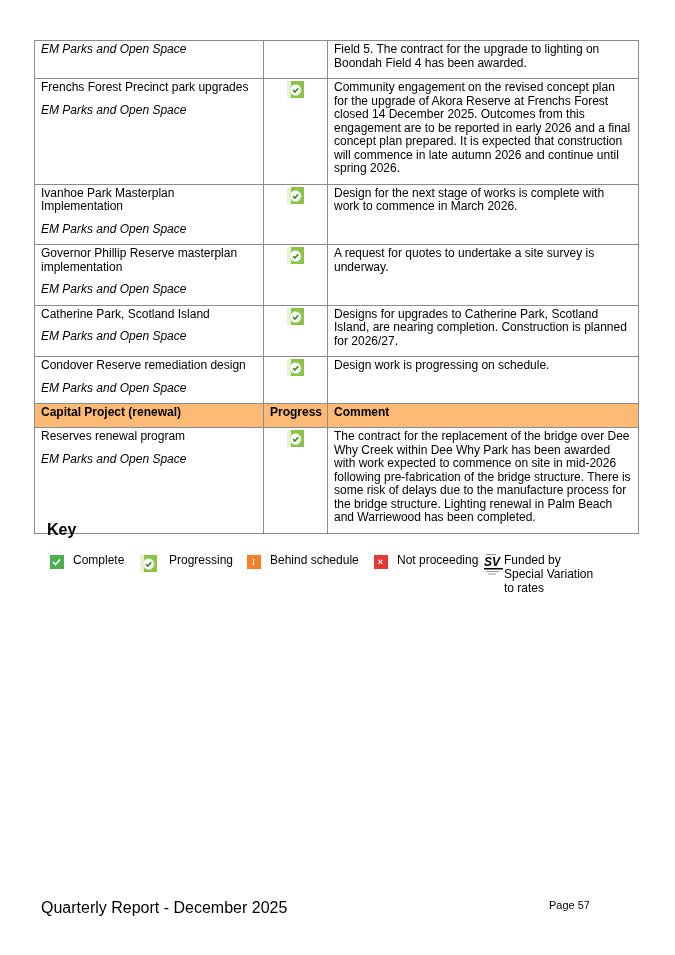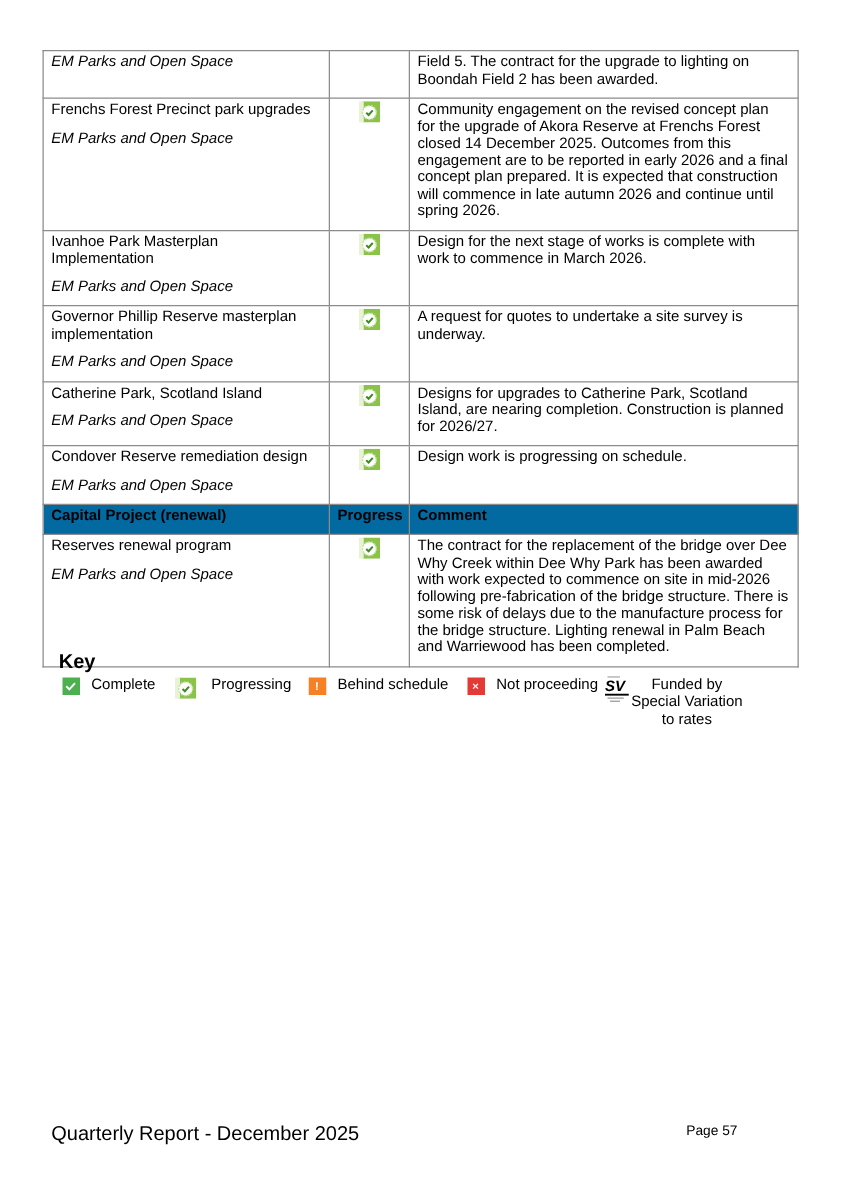--- a/index.html
+++ b/index.html
@@ -5,26 +5,26 @@
   html, body { margin: 0; padding: 0; background: #ffffff; }
   body { width: 675px; height: 955px; position: relative; overflow: hidden;
          font-family: "Liberation Sans", sans-serif; color: #000; }
   table.report { position: absolute; left: 34px; top: 40px; width: 604px;
          border-collapse: collapse; table-layout: fixed; font-size: 12px; line-height: 13.5px; }
   table.report td { border: 1px solid #8c8c8c; vertical-align: top; padding: 2px 6px 8px 6px; }
   col.c1 { width: 229px; } col.c2 { width: 64px; } col.c3 { width: 311px; }
   td.prog { text-align: center; padding-top: 4px; }
   .subtitle { font-style: italic; margin-top: 9px; display: block; }
   .subtitle.first { margin-top: 0; }
-  tr.hdr td { background: #0369a1; font-weight: bold; padding-top: 2px; padding-bottom: 6px; }
+  tr.hdr td { background: #fdba74; font-weight: bold; padding-top: 2px; padding-bottom: 6px; }
   tr.hdr td.prog { padding-top: 2px; }
   .icon-prog { display: inline-block; width: 17px; height: 17px; position: relative; }
   .icon-prog svg { display: block; }
   .key-title { position: absolute; left: 47px; top: 521px; font-size: 16px; font-weight: bold; }
-  .key { position: absolute; top: 540px; left: 0; width: 595px; height: 40px; font-size: 12px; text-align: center; }
+  .key { position: absolute; top: 553px; left: 0; width: 595px; height: 40px; font-size: 12px; }
   .key-item { position: absolute; top: 0; display: flex; align-items: flex-start; }
   .key-item .sw { width: 15px; height: 15px; margin-top: 1px; display: flex; align-items: center; justify-content: center; }
   .key-item .lbl { margin-left: 9px; line-height: 14px; }
   .sq { width: 14px; height: 14px; display: flex; align-items: center; justify-content: center; color: #fff; font-size: 9px; font-weight: bold; }
   .footer-left { position: absolute; left: 41px; top: 899px; font-size: 16px; }
   .footer-right { position: absolute; left: 549px; top: 899px; font-size: 11px; }
 </style>
 </head>
 <body>
 
@@ -33,21 +33,21 @@
       <col class="c1">
       <col class="c2">
       <col class="c3">
     </colgroup>
   <tbody>
     <tr style="height:35px">
       <td>
           <span class="subtitle first">EM Parks and Open Space</span>
         </td>
       <td class="prog"></td>
-      <td>Field 5. The contract for the upgrade to lighting on Boondah Field 2 has been awarded.</td>
+      <td>Field 5. The contract for the upgrade to lighting on Boondah Field 4 has been awarded.</td>
     </tr>
     <tr style="height:90px">
       <td><span>Frenchs Forest Precinct park upgrades</span><span class="subtitle">EM Parks and Open Space</span></td>
       <td class="prog"><span class="icon-prog"><svg width="17" height="17" viewBox="0 0 17 17">
               <rect x="3" y="0" width="14" height="17" fill="#8bc34a"></rect>
               <rect x="0" y="0" width="4" height="17" fill="#e8f3d6"></rect>
               <circle cx="8.5" cy="9" r="5.5" fill="#fff" stroke="#c5e1a5" stroke-width="1.2" stroke-dasharray="1.5 1.2"></circle>
               <path d="M6 9.2 L7.9 11 L11.2 7.3" stroke="#3d8b1f" stroke-width="1.6" fill="none"></path>
             </svg></span></td>
       <td>Community engagement on the revised concept plan for the upgrade of Akora Reserve at Frenchs Forest closed 14 December 2025. Outcomes from this engagement are to be reported in early 2026 and a final concept plan prepared. It is expected that construction will commence in late autumn 2026 and continue until spring 2026.</td>

